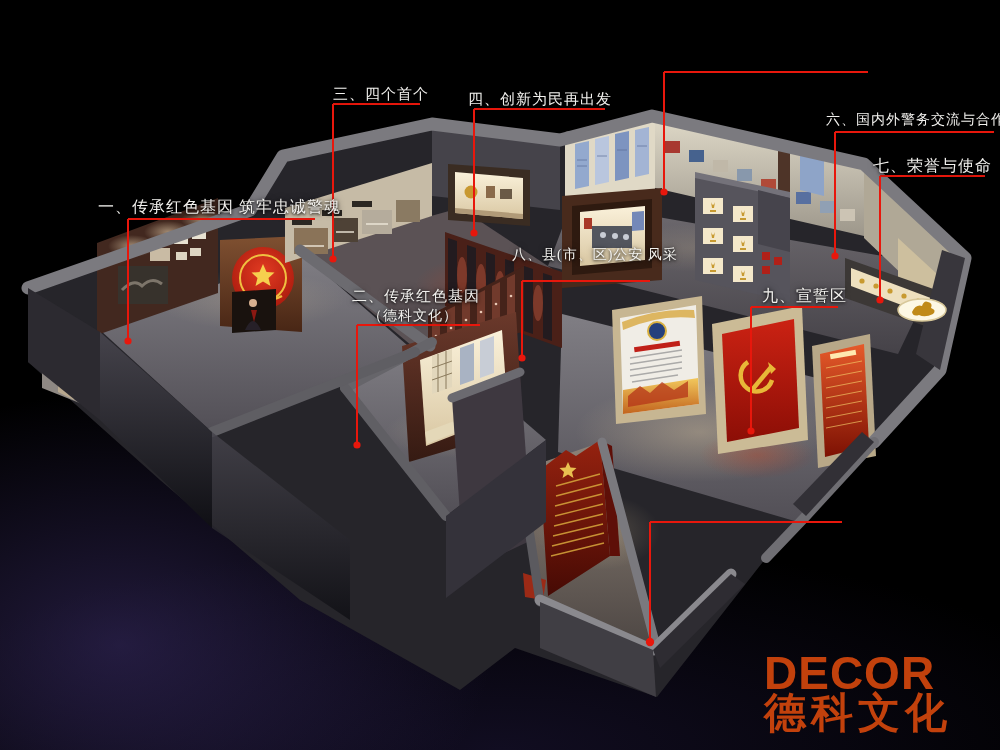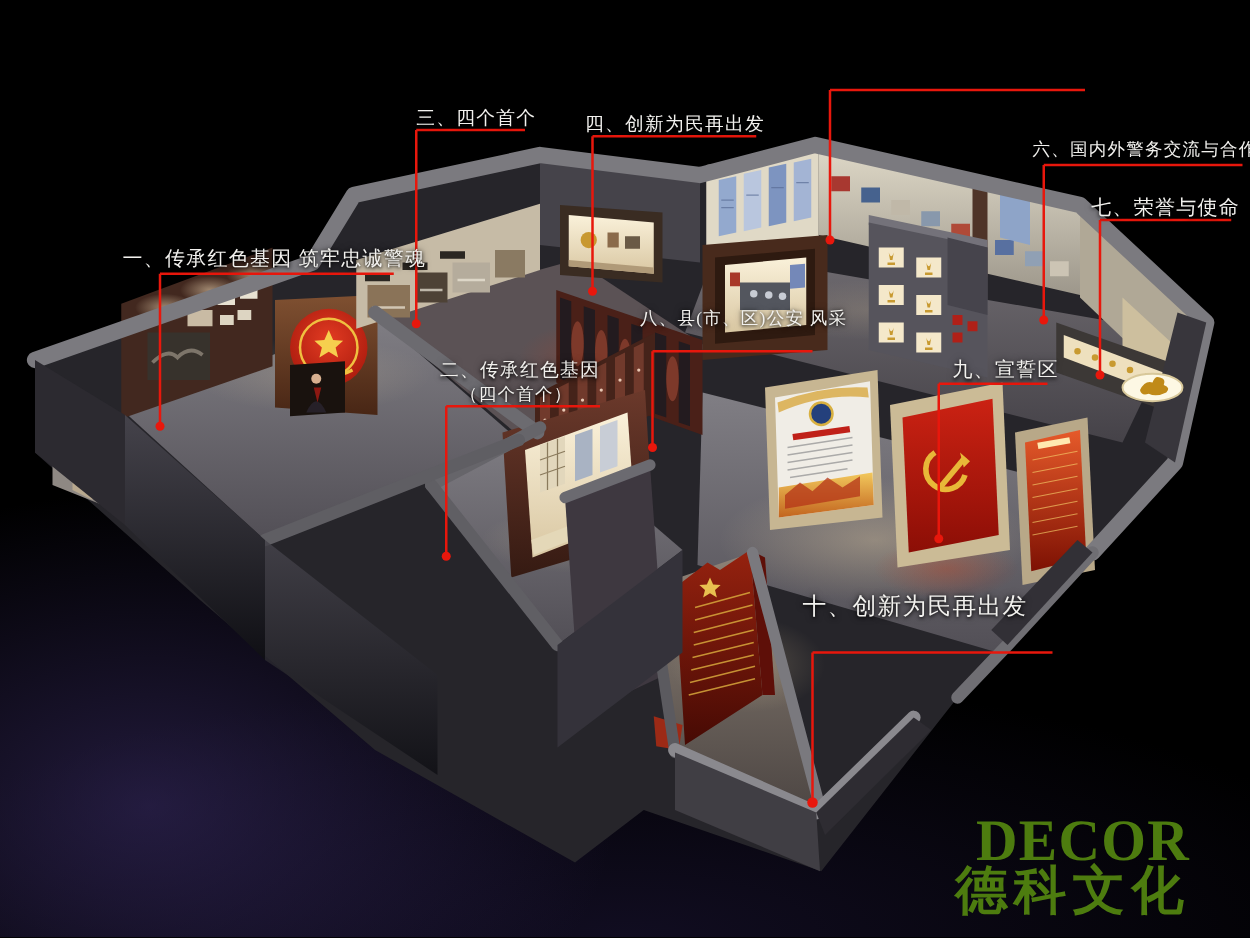--- a/index.html
+++ b/index.html
@@ -18,22 +18,22 @@
   .l2b{left:368px;top:307px; font-size:14px;}
   .l3 {left:333px;top:85px;  font-size:15px;}
   .l4 {left:468px;top:90px;  font-size:15px;}
   .l5 {left:652px;top:50px;  font-size:14px;}
   .l6 {left:826px;top:111px; font-size:14px;}
   .l7 {left:873px;top:156px; font-size:16px;}
   .l8 {left:512px;top:246px; font-size:14px;}
   .l9 {left:750px;top:286px; font-size:16px;margin-left:12px;}
   .l10 {left:642px;top:472px;font-size:19px;}
   .l10b{left:658px;top:498px;font-size:16px;}
-  .watermark{position:absolute;right:48px;bottom:18px;text-align:right;
-             font-family:Liberation Serif, serif;color:#4d7c0f;}
+  .watermark{position:absolute;right:48px;bottom:18px;
+             font-family:Liberation Sans, sans-serif;color:#c2410c;}
   .wm-logo{font-size:46px;font-weight:bold;letter-spacing:1px;line-height:42px;
            transform:scaleY(1.02);}
   .wm-name{font-size:42px;font-weight:bold;letter-spacing:5px;line-height:38px;}
 </style>
 </head>
 <body>
 
 <div id="stage">
   <div class="bg-glow"></div>
 
@@ -414,26 +414,25 @@
         <circle cx="835" cy="256" r="3.6"></circle>
       <circle cx="880" cy="300" r="3.6"></circle>
         <circle cx="522" cy="358" r="3.6"></circle>
       <circle cx="751" cy="431" r="3.6"></circle>
         <circle cx="650" cy="642" r="4.2"></circle>
     </g>
   </svg>
 
   <div class="ann l1">一、传承红色基因 筑牢忠诚警魂</div>
   <div class="ann l2">二、传承红色基因</div>
-  <div class="ann l2b">（四个首个）</div>
+  <div class="ann l2b">（德科文化）</div>
   <div class="ann l3">三、四个首个</div>
   <div class="ann l4">四、创新为民再出发</div>
   <div class="ann l6">六、国内外警务交流与合作</div>
   <div class="ann l7">七、荣誉与使命</div>
   <div class="ann l8">八、县(市、区)公安 风采</div>
   <div class="ann l9">九、宣誓区</div>
-  <div class="ann l10">十、创新为民再出发</div>
 
   <div class="watermark">
     <div class="wm-logo">DECOR</div>
     <div class="wm-name">德科文化</div>
   </div>
 </div>
 
 </body></html>

